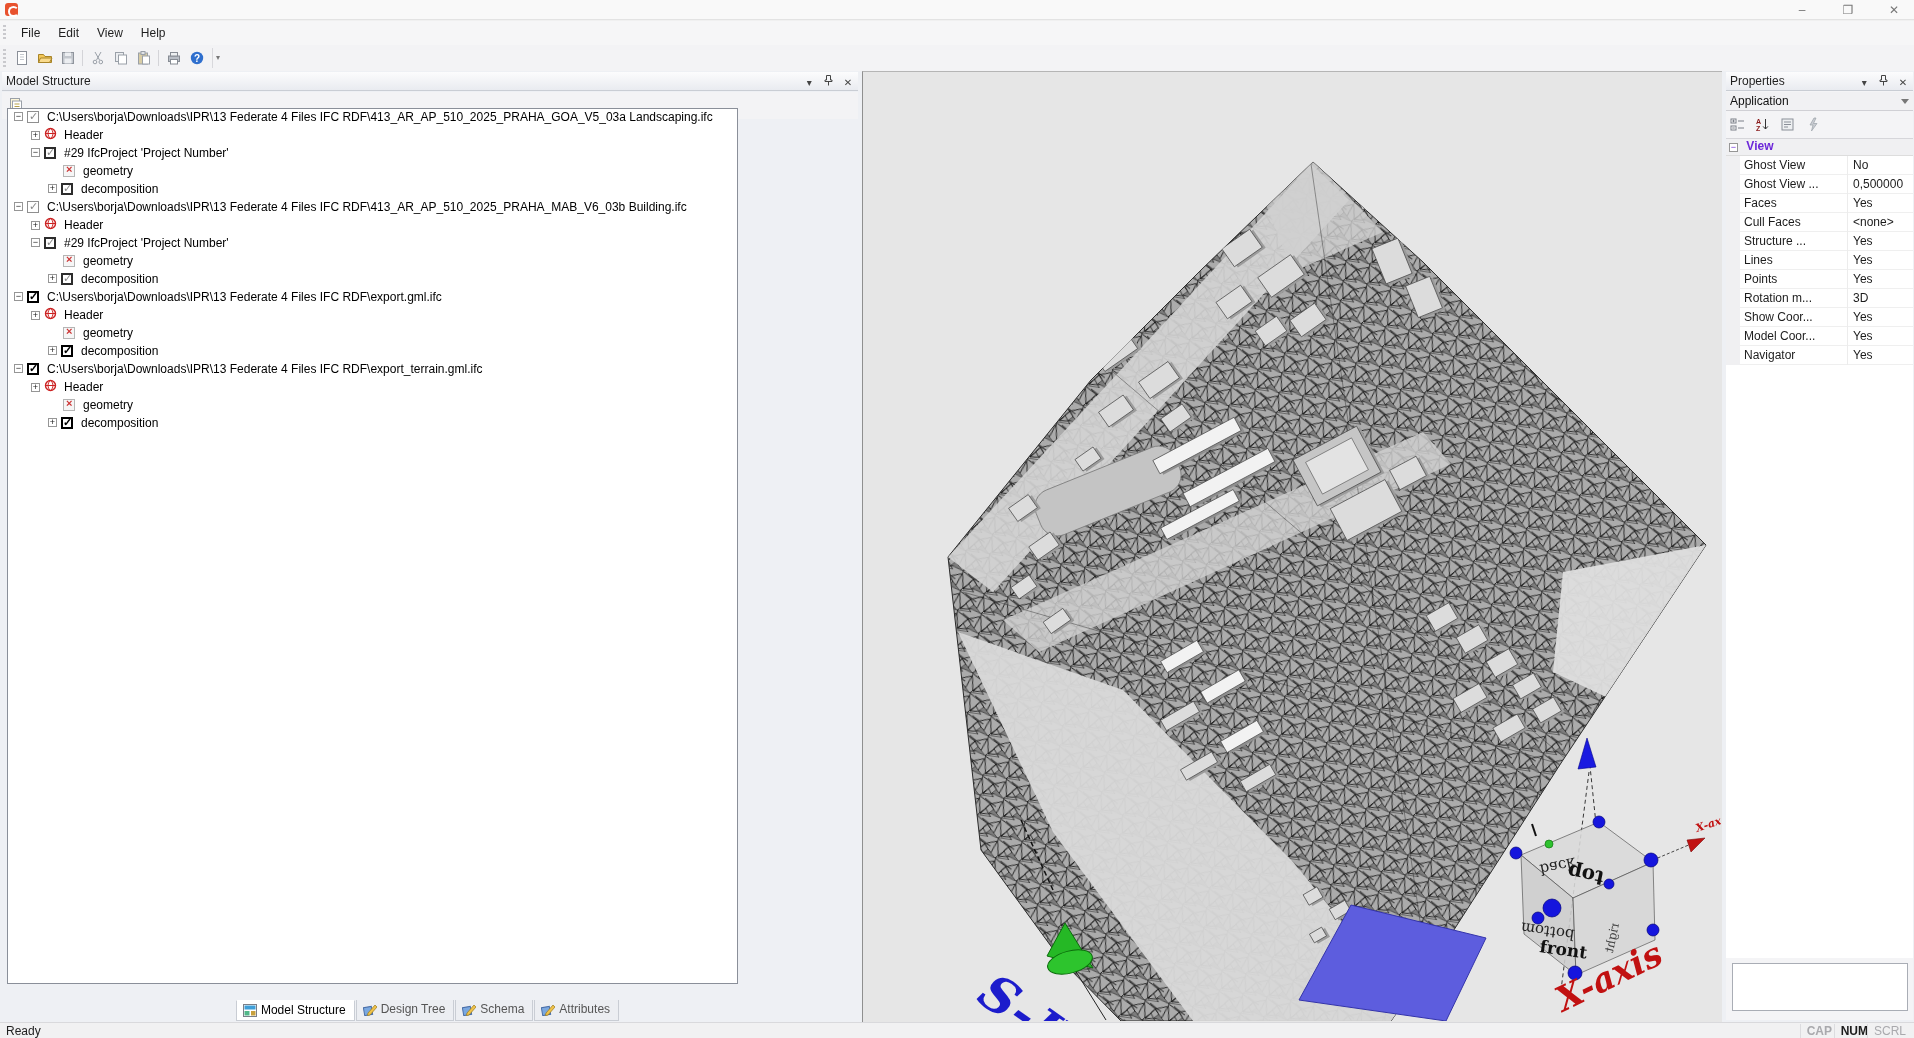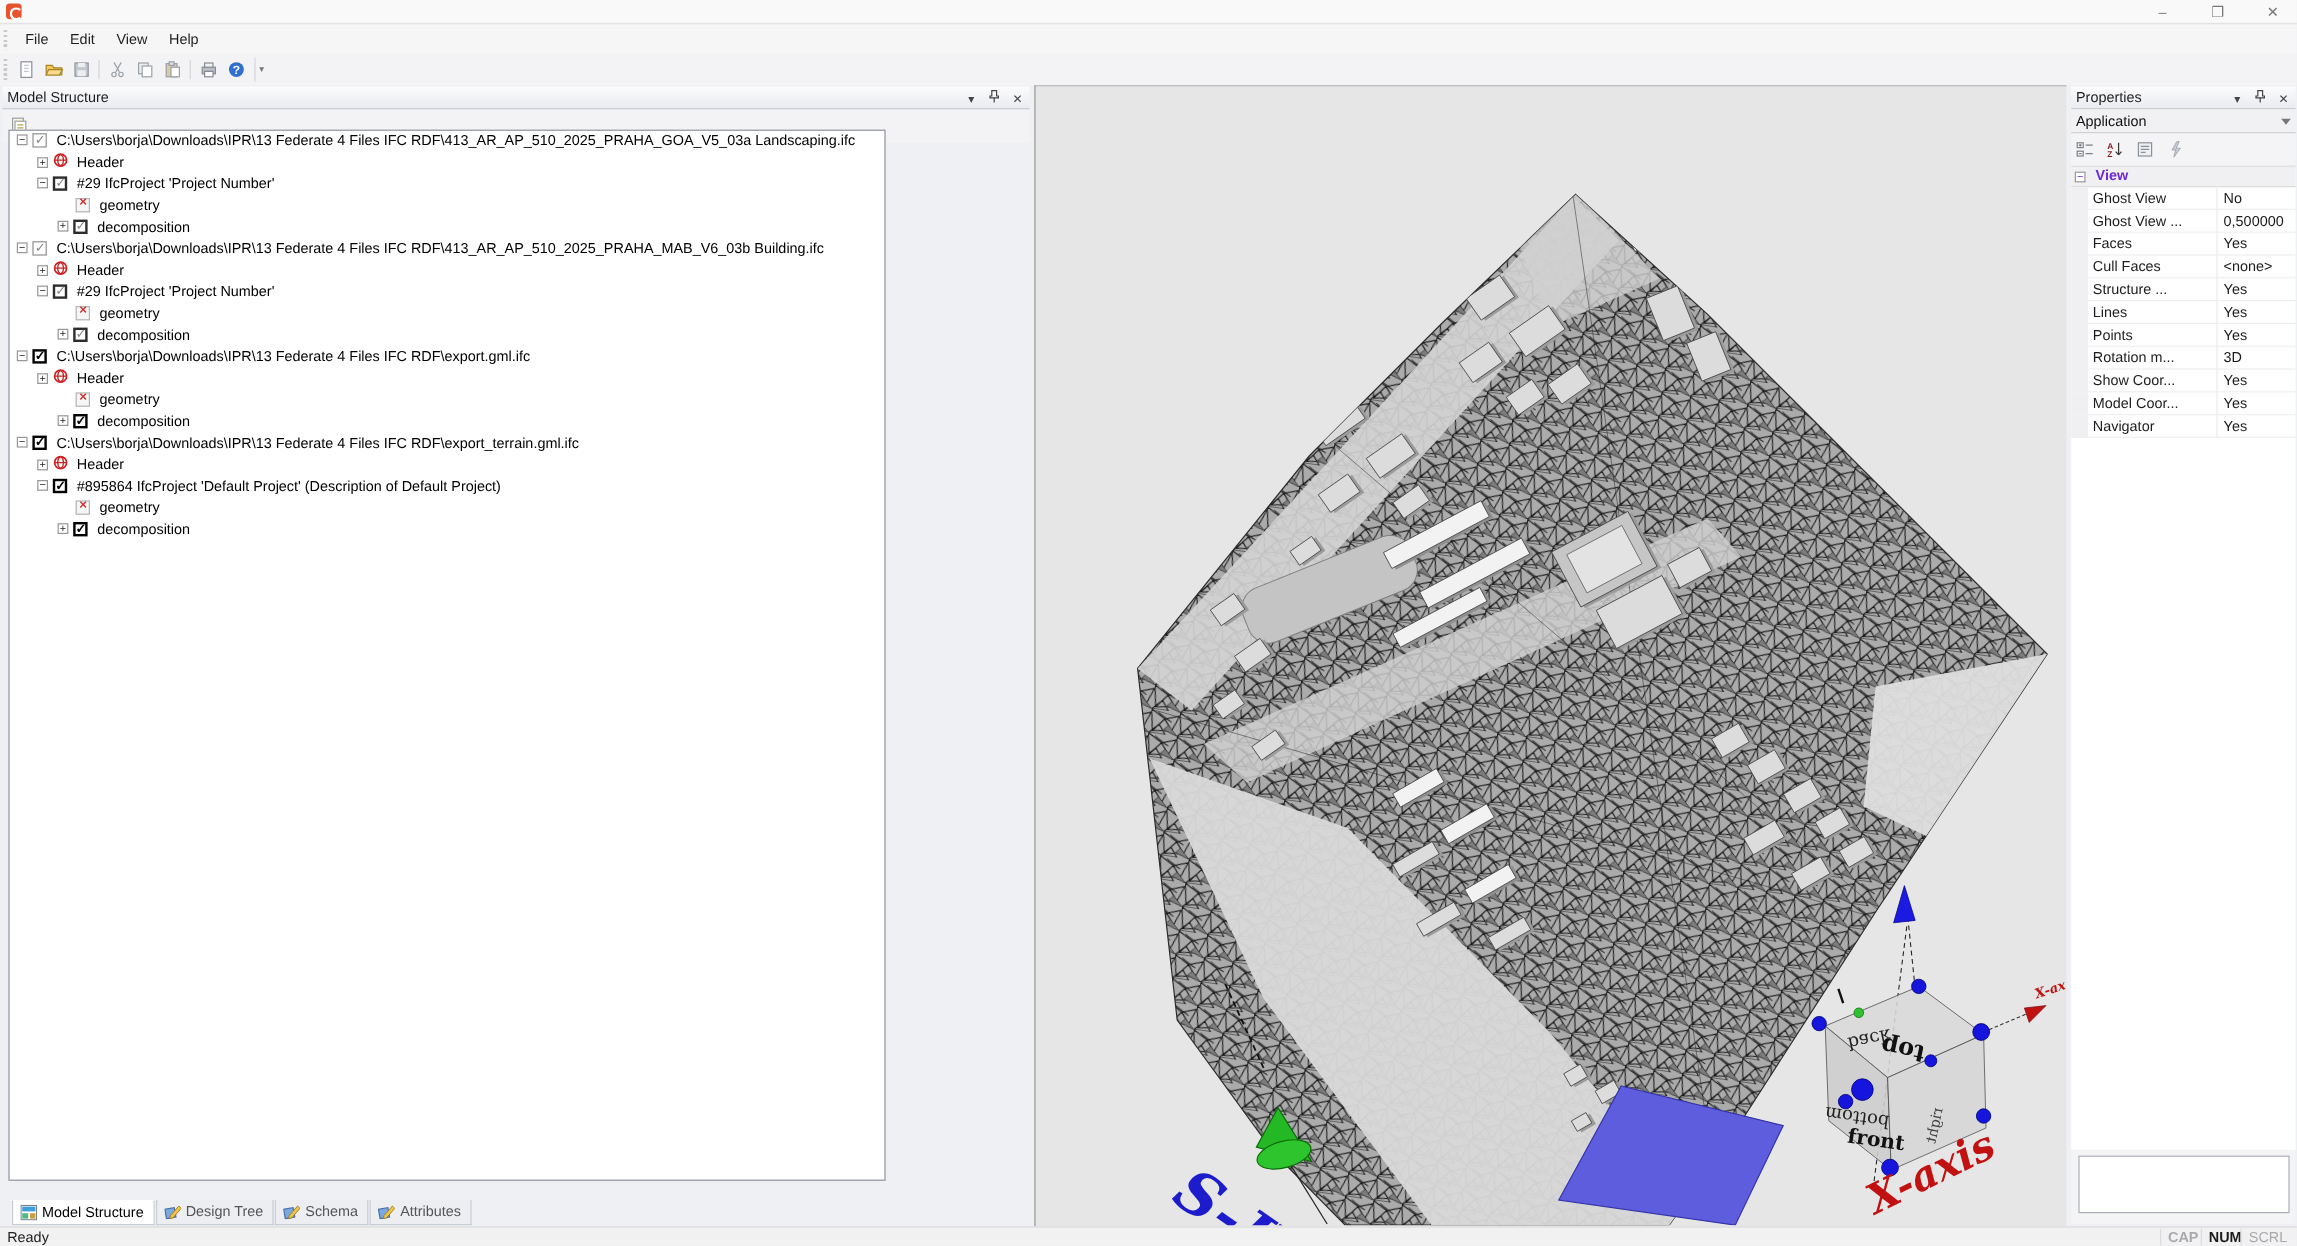--- a/index.html
+++ b/index.html
@@ -59,21 +59,21 @@
   .chk.dim::after   { content:"✓"; color:#8a8a8a; }
   .chk.mixed::after { content:"✓"; color:#8a8a8a; left:0; top:-3px; }
   .chk.strong::after{ content:"✓"; color:#000; font-weight:bold; left:0; top:-3px; }
   .xbox { width:12px; height:12px; border:1px solid #b5b5b5; background:#f6f6f6;
     margin-right:6px; position:relative; }
   .xbox::after { content:"×"; position:absolute; left:2px; top:-3px; color:#cc3333; font-size:11px; font-weight:bold; }
   .hicon { width:13px; height:13px; margin-right:5px; }
   .tlabel { padding:0 2px; }
 
   
-  #tab-bar { position:absolute; left:10px; top:929px; height:21px; width:856px; }
+  #tab-bar { position:absolute; left:0; top:929px; height:21px; width:856px;text-align:center; }
   .tab { display:inline-block; height:21px; padding:2px 8px 0 6px; font-size:12px; color:#555;
     background:#eceef2; border:1px solid #c9cdd4; border-top:none; margin-right:1px; vertical-align:top;}
   .tab.active { background:#fff; color:#000; border-top:1px solid #fff; }
   .tab svg { vertical-align:-3px; margin-right:4px; }
 
   
   #viewport { position:absolute; left:862px; top:0px; width:860px; height:951px;
     background:#e6e6e6; border-left:1px solid #8f8f8f; border-top:1px solid #b5b5b5; }
 
   
@@ -198,21 +198,20 @@
               <circle cx="6.5" cy="6.5" r="5" fill="none" stroke="#cc2222" stroke-width="1.4"></circle>
               <path d="M6.5 1.5C3.2 3.8 3.2 9.2 6.5 11.5M6.5 1.5C9.8 3.8 9.8 9.2 6.5 11.5M1.5 6.5h10" fill="none" stroke="#cc2222" stroke-width="1"></path>
             </svg></span><span class="tlabel">Header</span></div>
         <div class="trow" style="padding-left: 40px;"><span style="width: 15px; display: inline-block;"></span><span class="xbox"></span><span class="tlabel">geometry</span></div>
         <div class="trow" style="padding-left: 40px;"><span class="expander">+</span><span class="chk strong"></span><span class="tlabel">decomposition</span></div>
         <div class="trow" style="padding-left: 6px;"><span class="expander">−</span><span class="chk strong"></span><span class="tlabel">C:\Users\borja\Downloads\IPR\13 Federate 4 Files IFC RDF\export_terrain.gml.ifc</span></div>
         <div class="trow" style="padding-left: 23px;"><span class="expander">+</span><span><svg class="hicon" width="13" height="13" viewBox="0 0 13 13">
               <circle cx="6.5" cy="6.5" r="5" fill="none" stroke="#cc2222" stroke-width="1.4"></circle>
               <path d="M6.5 1.5C3.2 3.8 3.2 9.2 6.5 11.5M6.5 1.5C9.8 3.8 9.8 9.2 6.5 11.5M1.5 6.5h10" fill="none" stroke="#cc2222" stroke-width="1"></path>
             </svg></span><span class="tlabel">Header</span></div>
-        <div class="trow" style="padding-left: 23px;"><span class="expander">−</span><span class="chk strong"></span><span class="tlabel">#895864 IfcProject 'Default Project' (Description of Default Project)</span></div>
         <div class="trow" style="padding-left: 40px;"><span style="width: 15px; display: inline-block;"></span><span class="xbox"></span><span class="tlabel">geometry</span></div>
         <div class="trow" style="padding-left: 40px;"><span class="expander">+</span><span class="chk strong"></span><span class="tlabel">decomposition</span></div>
       </div>
   </div>
 
   <div id="viewport">
     <svg id="scene" width="858" height="949" viewBox="0 0 858 949">
       <defs>
         <pattern id="mesh" width="24" height="20" patternUnits="userSpaceOnUse" patternTransform="rotate(8)">
           <rect width="24" height="20" fill="#ababab"></rect>

